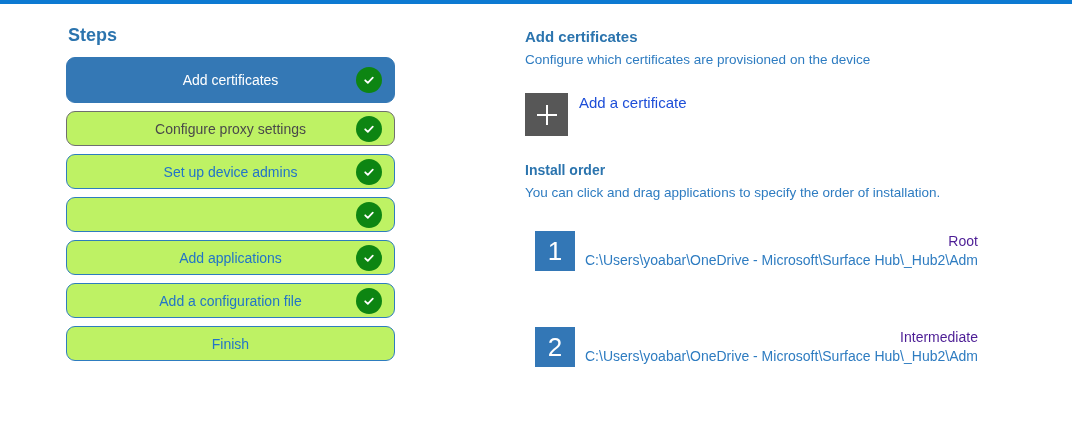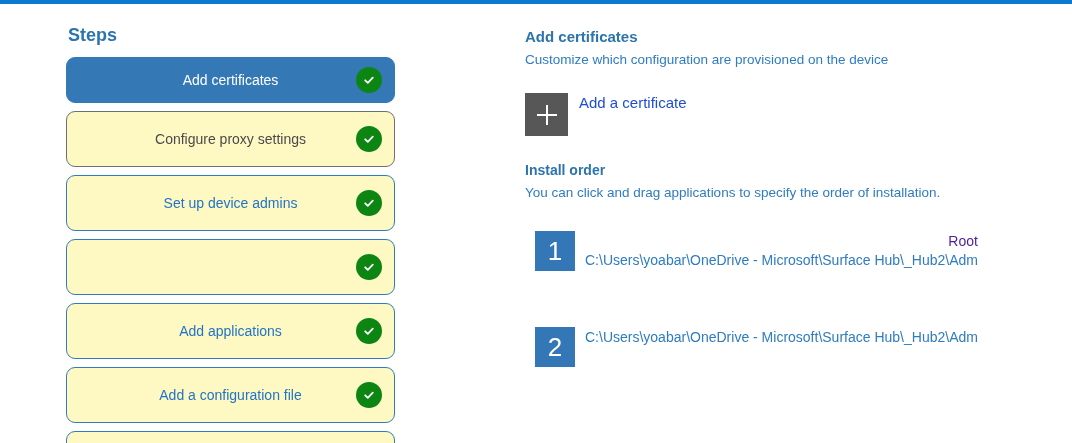--- a/index.html
+++ b/index.html
@@ -35,23 +35,23 @@
     margin: 0 0 11px 2px;
     line-height: 22px;
   }
   .steps {
     display: flex;
     flex-direction: column;
     gap: 8px;
   }
   .step {
     position: relative;
-    height: 56px;
+    height: 35px;
     border-radius: 9px;
-    background: #fef9c3;
+    background: #bef264;
     border: 1.5px solid #2e7dbe;
     color: #2274c8;
     font-family: "Liberation Sans", sans-serif;
     font-size: 14px;
     display: flex;
     align-items: center;
     justify-content: center;
     cursor: pointer;
     padding: 0;
   }
@@ -237,21 +237,21 @@
         <span class="step-label">Finish</span>
       </button>
 
     </div>
   </aside>
 
   <main class="content">
 
     <section>
       <h3 class="section-heading">Add certificates</h3>
-      <p class="section-subtitle">Customize which configuration are provisioned on the device</p>
+      <p class="section-subtitle">Configure which certificates are provisioned on the device</p>
 
       <div class="add-cert">
         <span class="plus-box">
           <svg width="28" height="28" viewBox="0 0 28 28">
               <path d="M14 4v20M4 14h20" stroke="#ffffff" stroke-width="2" fill="none"></path>
             </svg>
         </span>
         <span class="add-cert-label">Add a certificate</span>
       </div>
     </section>
@@ -266,20 +266,21 @@
           <span class="order-num">1</span>
           <div class="order-text">
             <div class="order-name">Root</div>
             <div class="order-path">C:\Users\yoabar\OneDrive - Microsoft\Surface Hub\_Hub2\Adm</div>
           </div>
         </div>
 
         <div class="order-item">
           <span class="order-num">2</span>
           <div class="order-text">
+            <div class="order-name">Intermediate</div>
             <div class="order-path">C:\Users\yoabar\OneDrive - Microsoft\Surface Hub\_Hub2\Adm</div>
           </div>
         </div>
 
       </div>
     </section>
 
   </main>
 
 </div>

